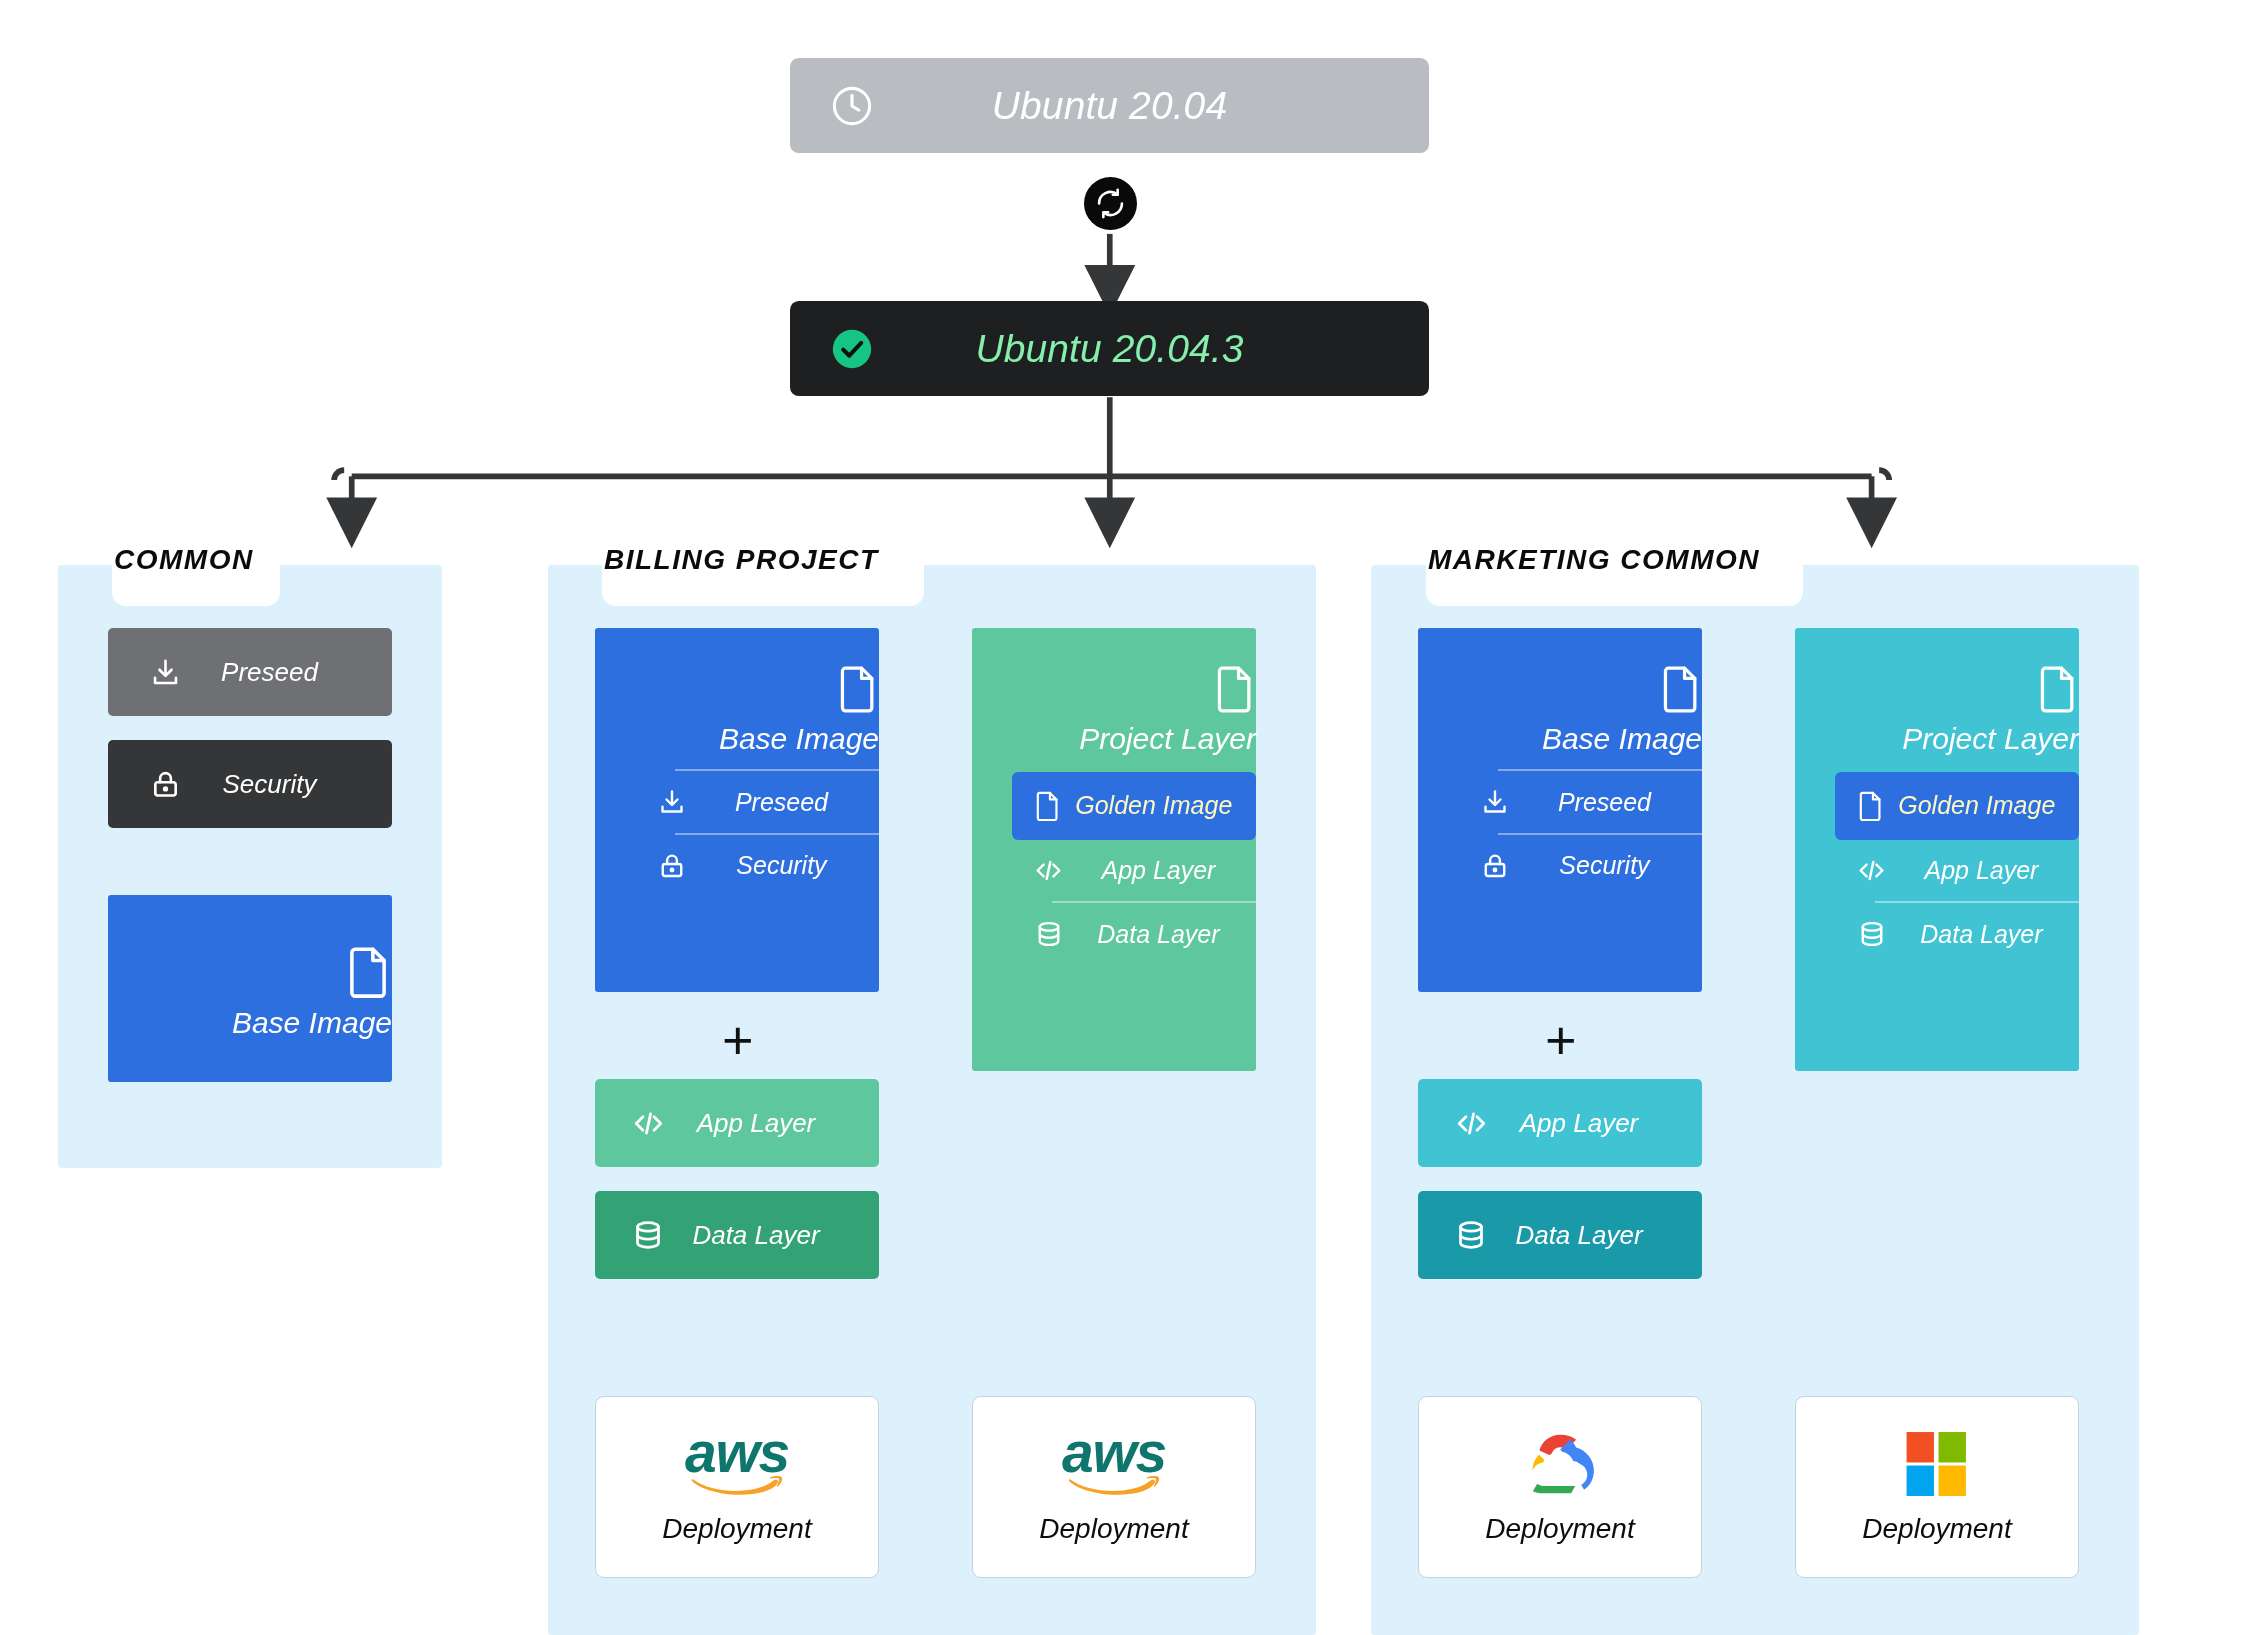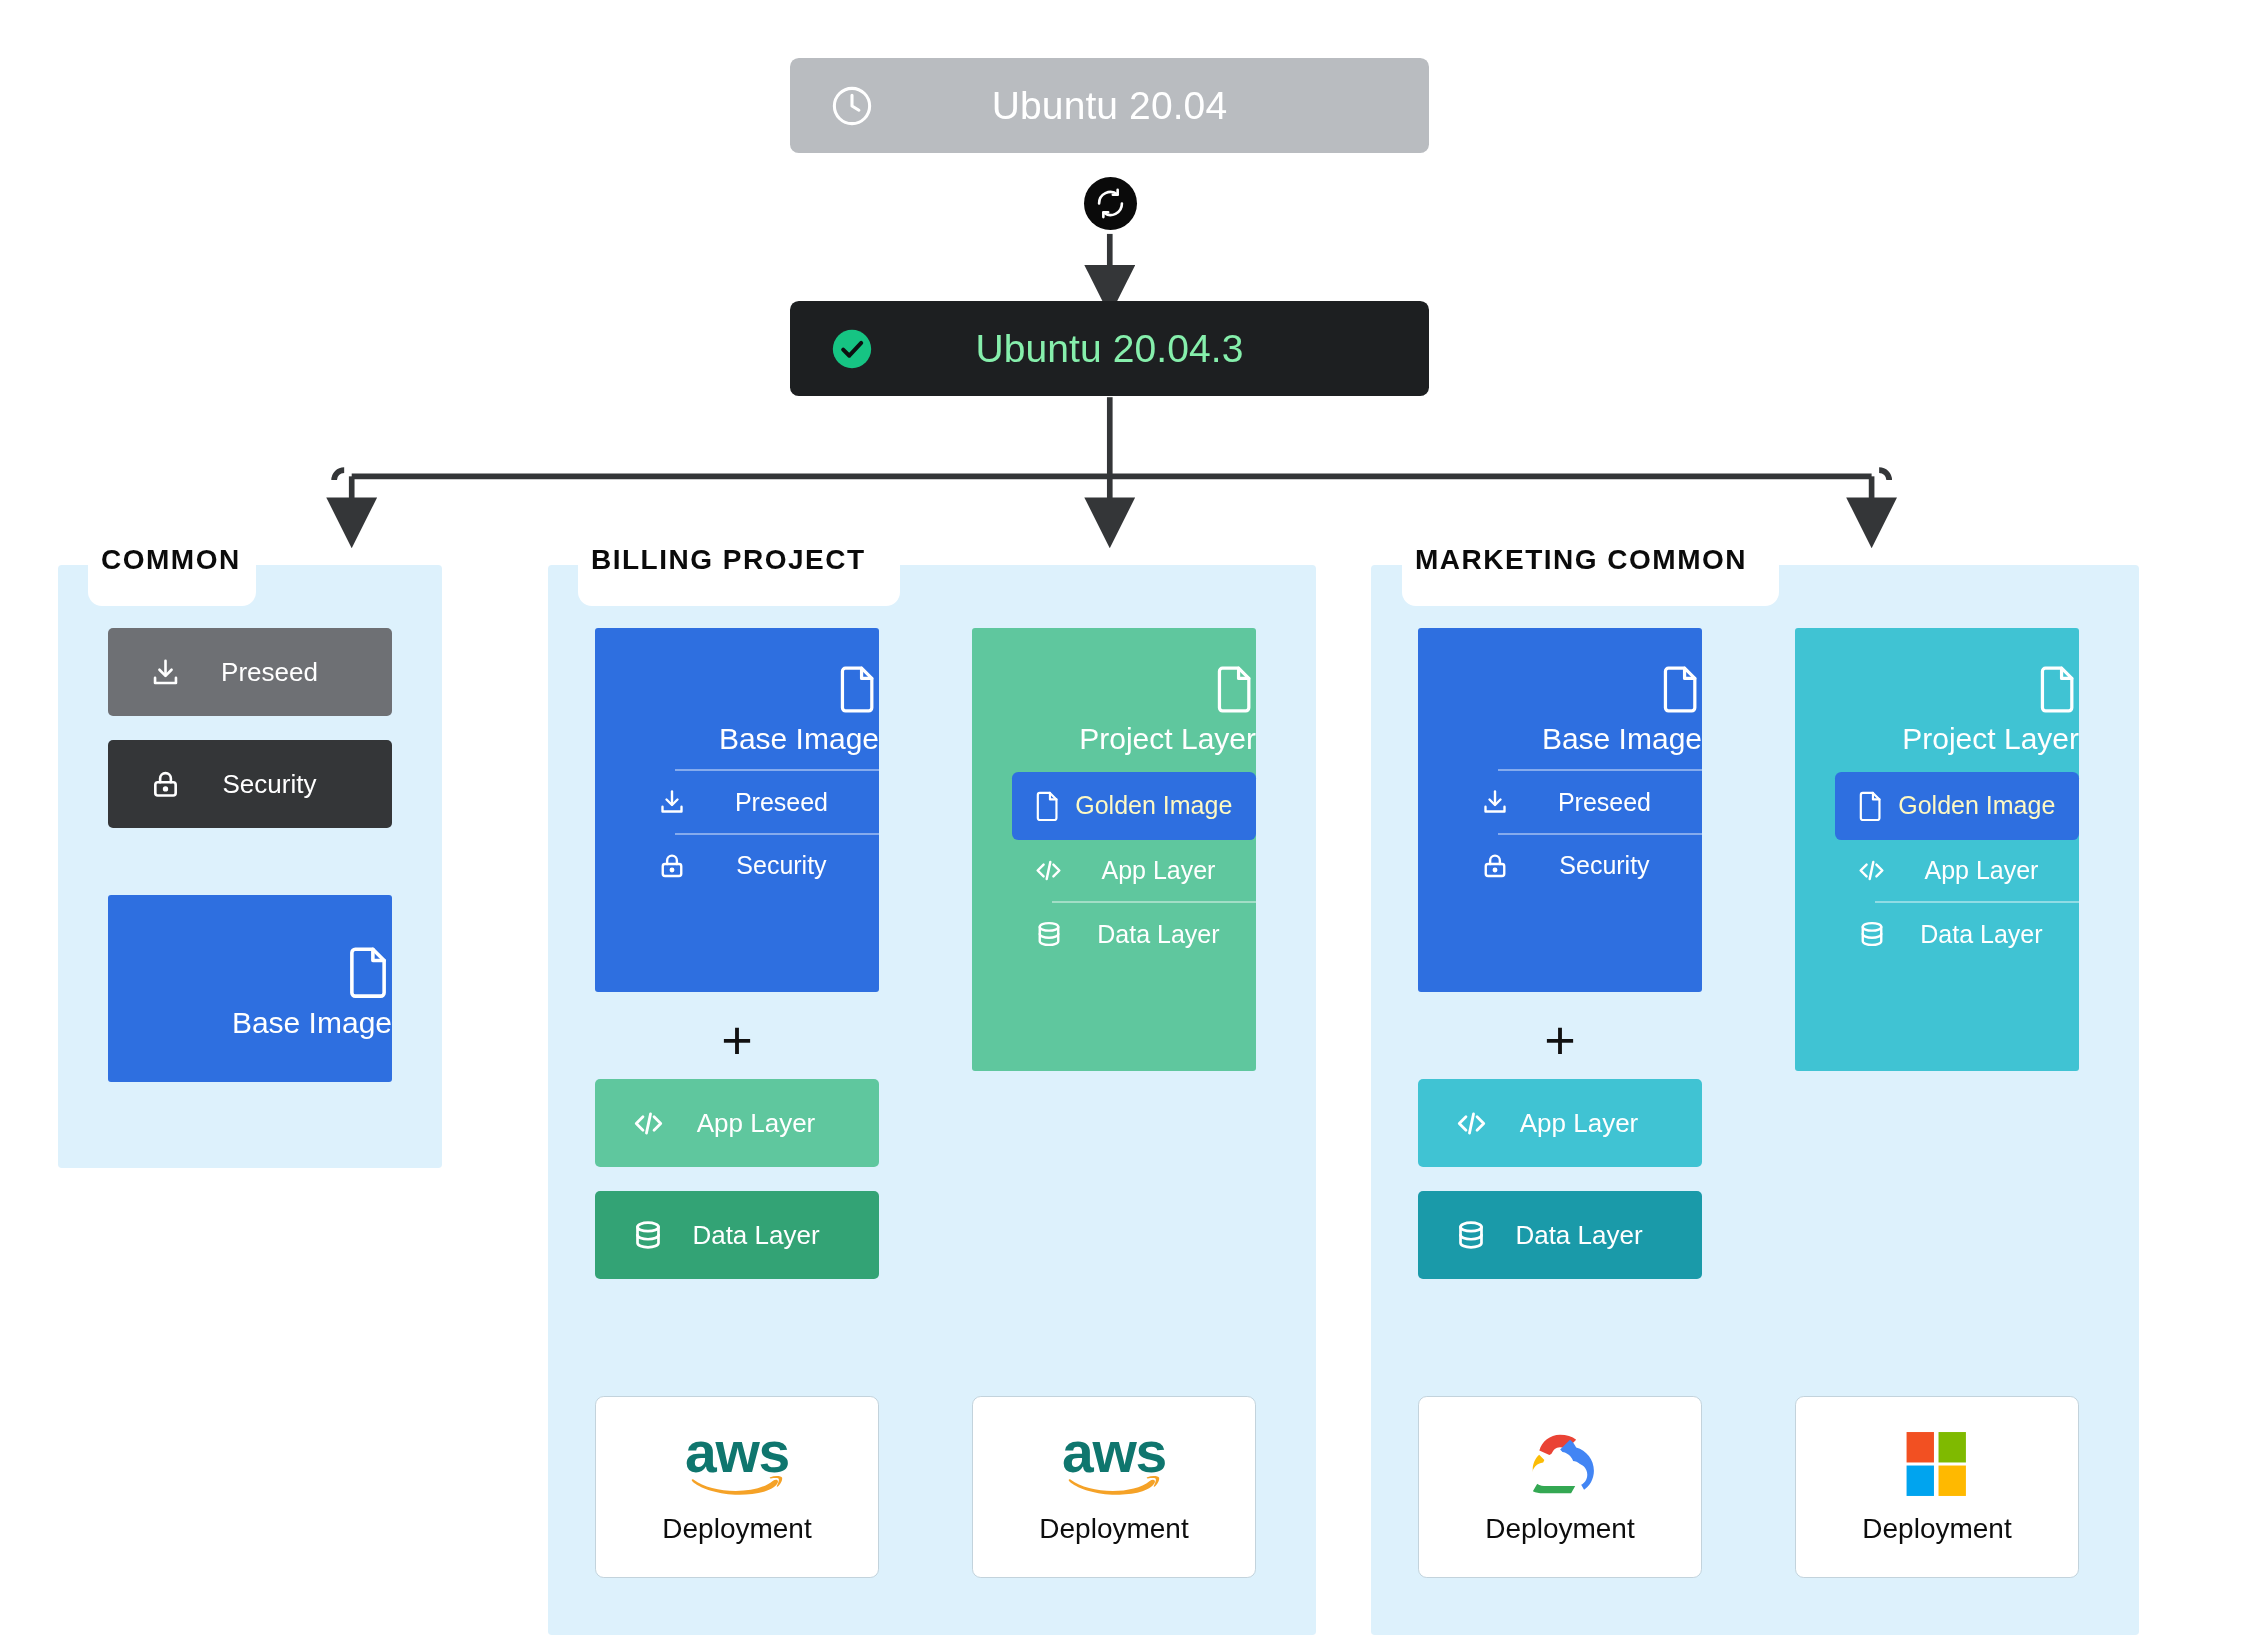--- a/index.html
+++ b/index.html
@@ -3,21 +3,21 @@
 <meta charset="utf-8">
 <title>Golden Image Pipeline Diagram</title>
 <style>
   * { box-sizing: border-box; margin: 0; padding: 0; }
   html, body {
     width: 2261px; height: 1636px;
     background: #ffffff;
     font-family: "Liberation Sans", sans-serif;
     overflow: hidden;
   }
-  #stage { position: relative; width: 2261px; height: 1636px; }
+  #stage { position: relative; width: 2261px; height: 1636px; font-style: italic; }
 
   svg.connectors {
     position: absolute; left: 0; top: 0;
     width: 2261px; height: 1636px;
     pointer-events: none; z-index: 1;
   }
 
   
   .pill {
     position: absolute;
@@ -63,22 +63,23 @@
   #panel-common    { left: 58px;  top: 565px;  width: 384px;  height: 603px; }
   #panel-billing   { left: 548px; top: 565px;  width: 768px; height: 1070px; }
   #panel-marketing { left: 1371px;top: 565px;  width: 768px; height: 1070px; }
 
   .panel-tab {
     position: absolute;
     height: 53px;
     background: #ffffff;
     border-radius: 0 0 14px 14px;
     display: flex; align-items: flex-start; justify-content: flex-start;
-    padding: 0 13px;
+    padding: 0 2px;
     z-index: 5;
+    margin-left: 24px;
   }
   .panel-tab .tab-text {
     font-size: 28px; font-weight: 700; letter-spacing: 1.5px;
     color: #0b0b0b; line-height: 33px;
     white-space: nowrap;
     position: relative; top: -10px;
   }
   #tab-common    { left: 88px;  top: 553px; width: 168px; }
   #tab-billing   { left: 578px;  top: 553px; width: 322px; }
   #tab-marketing { left: 1402px; top: 553px; width: 377px; }

